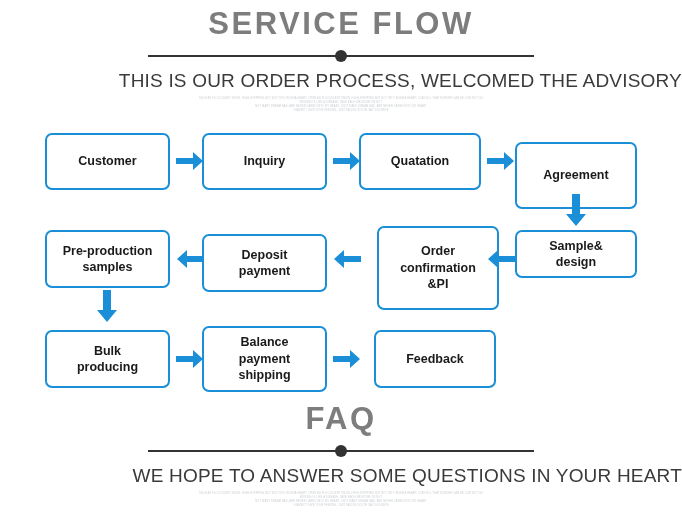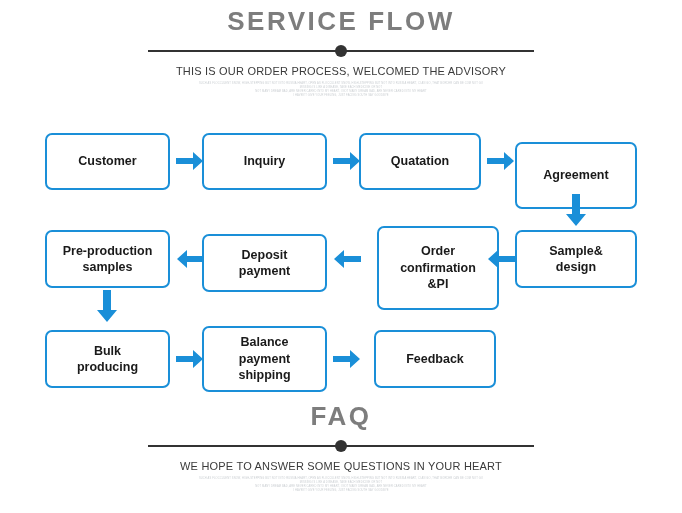--- a/index.html
+++ b/index.html
@@ -14,21 +14,21 @@
     overflow: hidden;
     position: relative;
   }
 
   
   .section-header {
     text-align: center;
     position: relative;
   }
   .section-title {
-    font-size: 26px;
+    font-size: 31px;
     font-weight: bold;
     letter-spacing: 2.5px;
     color: #7d7d7d;
     line-height: 1;
   }
   .divider {
     position: relative;
     width: 386px;
     margin: 11px auto 0 auto;
     height: 12px;
@@ -46,24 +46,25 @@
     top: 0;
     left: 50%;
     transform: translateX(-50%);
     width: 12px;
     height: 12px;
     border-radius: 50%;
     background: #333333;
   }
   .section-subtitle {
     margin-top: 8px;
-    font-size: 11px;
+    font-size: 19px;
     font-weight: normal;
     color: #3a3a3a;
     letter-spacing: 0.2px;
+    text-align: right;
   }
   .microtext {
     margin-top: 5px;
     color: #c9cdd1;
     font-size: 2.6px;
     line-height: 1.55;
     letter-spacing: 0.15px;
     text-align: center;
     white-space: nowrap;
   }
@@ -197,21 +198,21 @@
       <span>&amp;PI</span>
     </div>
   </div>
 
   <div class="arrow" style="left:487px; top:131px;">
     <svg width="28" height="20" viewBox="0 0 28 20">
       <path d="M28 7 h-17 v-6 l-10 9 10 9 v-6 h17 z" fill="#1a8fd8"></path>
     </svg>
   </div>
 
-  <div class="node" style="left:515px; top:112px; width:122px; height:58px;">
+  <div class="node" style="left:515px; top:112px; width:122px; height:48px;">
     <div>
       <span>Sample&amp;</span>
       <span>design</span>
     </div>
   </div>
 
   <div class="arrow" style="left:95px; top:172px;">
     <svg width="24" height="34" viewBox="0 0 24 34">
       <path d="M8 0 h8 v20 h6 l-10 12 -10 -12 h6 z" fill="#1a8fd8"></path>
     </svg>

